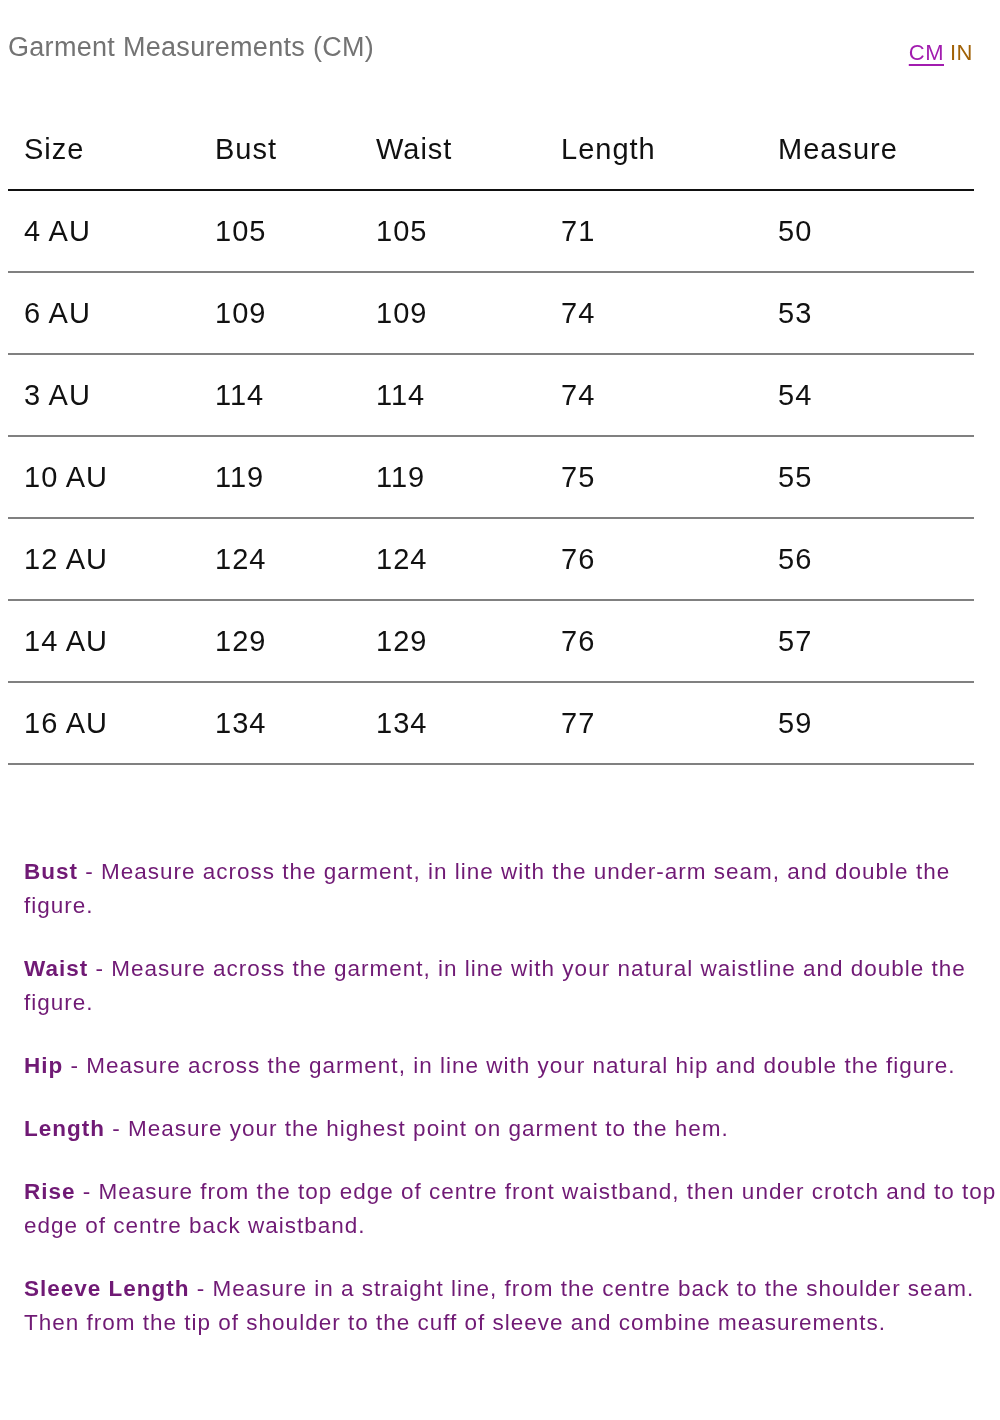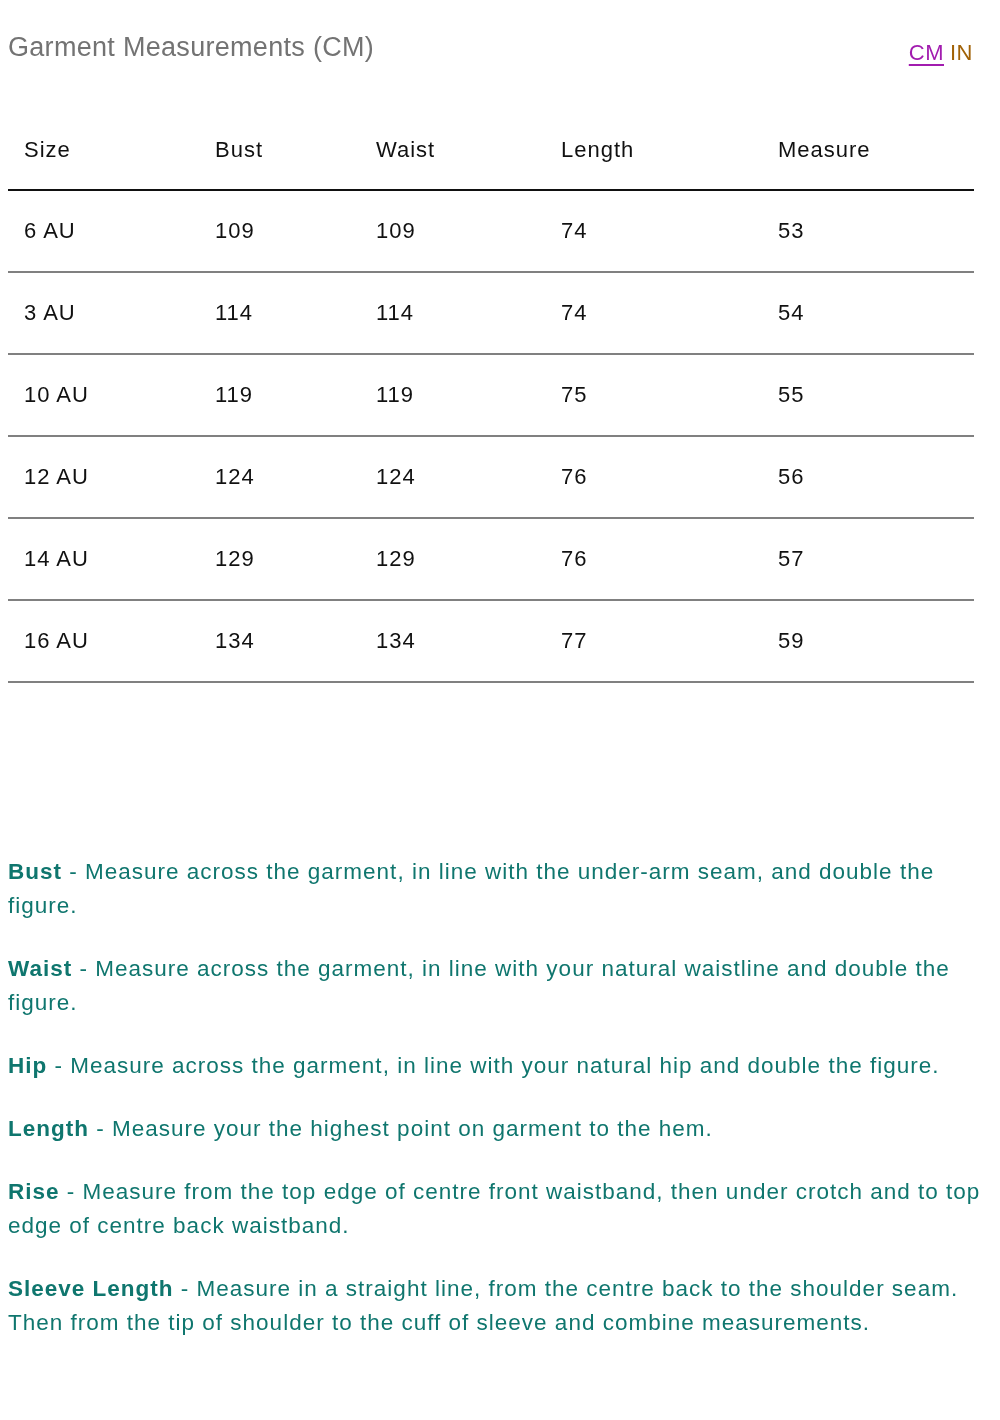--- a/index.html
+++ b/index.html
@@ -12,31 +12,31 @@
     font-size: 27px; letter-spacing: 0.3px; color: #737373;
   }
   .unit-toggle {
     position: absolute; right: 27px; top: 40px; font-size: 22px; letter-spacing: 0.5px;
   }
   .unit-toggle span { cursor: pointer; }
   .unit-cm { color: #a21caf; text-decoration: underline; text-underline-offset: 4px; text-decoration-thickness: 2px; }
   .unit-in { color: #a16207; margin-left: 6px; }
   table {
     position: absolute; left: 8px; top: 108px; width: 966px;
-    border-collapse: collapse; font-size: 22px; letter-spacing: 1px;
+    border-collapse: collapse; font-size: 29px; letter-spacing: 1px;
   }
   th, td { text-align: left; font-weight: normal; padding: 0 0 0 16px; }
   thead tr { height: 82px; }
   thead th { border-bottom: 2px solid #111; vertical-align: middle; padding-top: 2px; }
   tbody tr { height: 82px; }
   tbody td { border-bottom: 2px solid #808080; vertical-align: middle; }
   .c1 { width: 175px; } .c2 { width: 145px; } .c3 { width: 169px; } .c4 { width: 201px; }
   .notes {
-    position: absolute; left: 8px; top: 855px; width: 975px;
-    font-size: 22.5px; line-height: 34px; letter-spacing: 1px; color: #0f766e;
+    position: absolute; left: 24px; top: 855px; width: 975px;
+    font-size: 22.5px; line-height: 34px; letter-spacing: 1px; color: #701a75;
   }
   .notes p { margin: 0 0 29px 0; }
   .notes b { font-weight: bold; }
 </style>
 </head>
 <body>
 
 <div class="title">Garment Measurements (CM)</div>
 
 <div class="unit-toggle">
@@ -47,20 +47,27 @@
   <thead>
     <tr>
       <th class="c1">Size</th>
       <th class="c2">Bust</th>
       <th class="c3">Waist</th>
       <th class="c4">Length</th>
       <th>Measure</th>
     </tr>
   </thead>
   <tbody>
+    <tr>
+      <td>4 AU</td>
+      <td>105</td>
+      <td>105</td>
+      <td>71</td>
+      <td>50</td>
+    </tr>
     <tr>
       <td>6 AU</td>
       <td>109</td>
       <td>109</td>
       <td>74</td>
       <td>53</td>
     </tr>
     <tr>
       <td>3 AU</td>
       <td>114</td>

